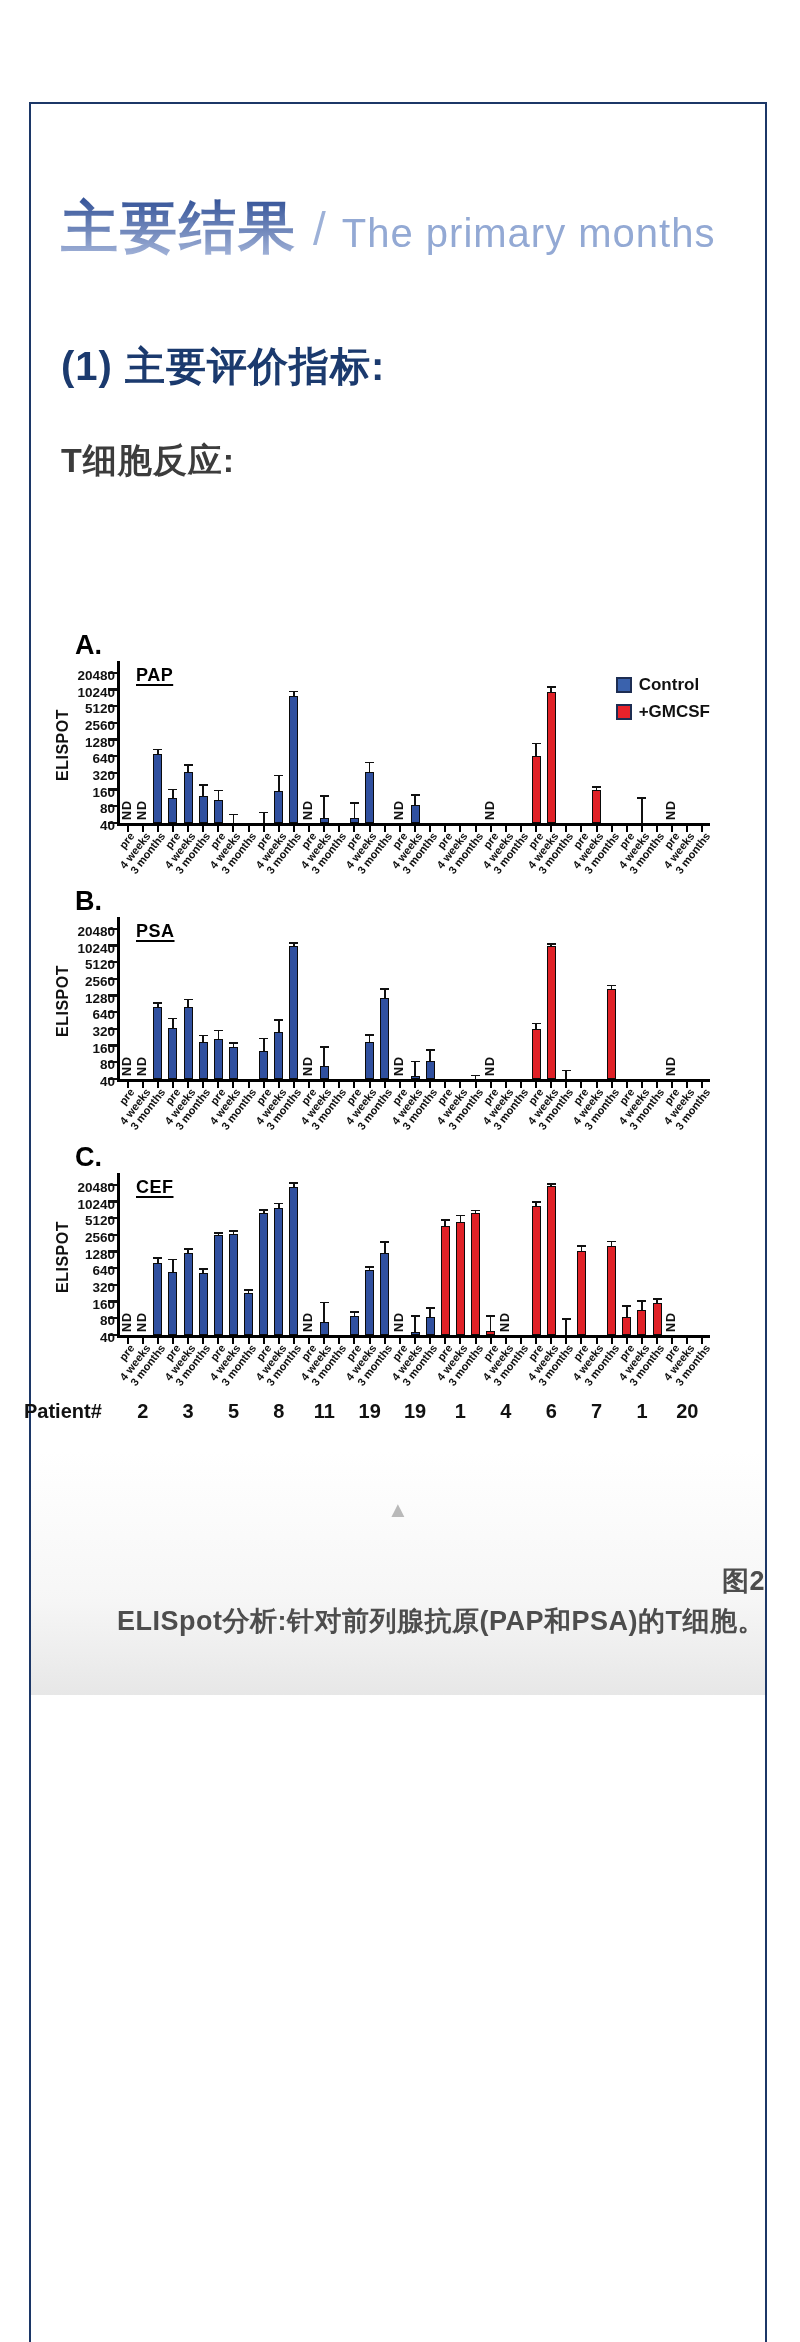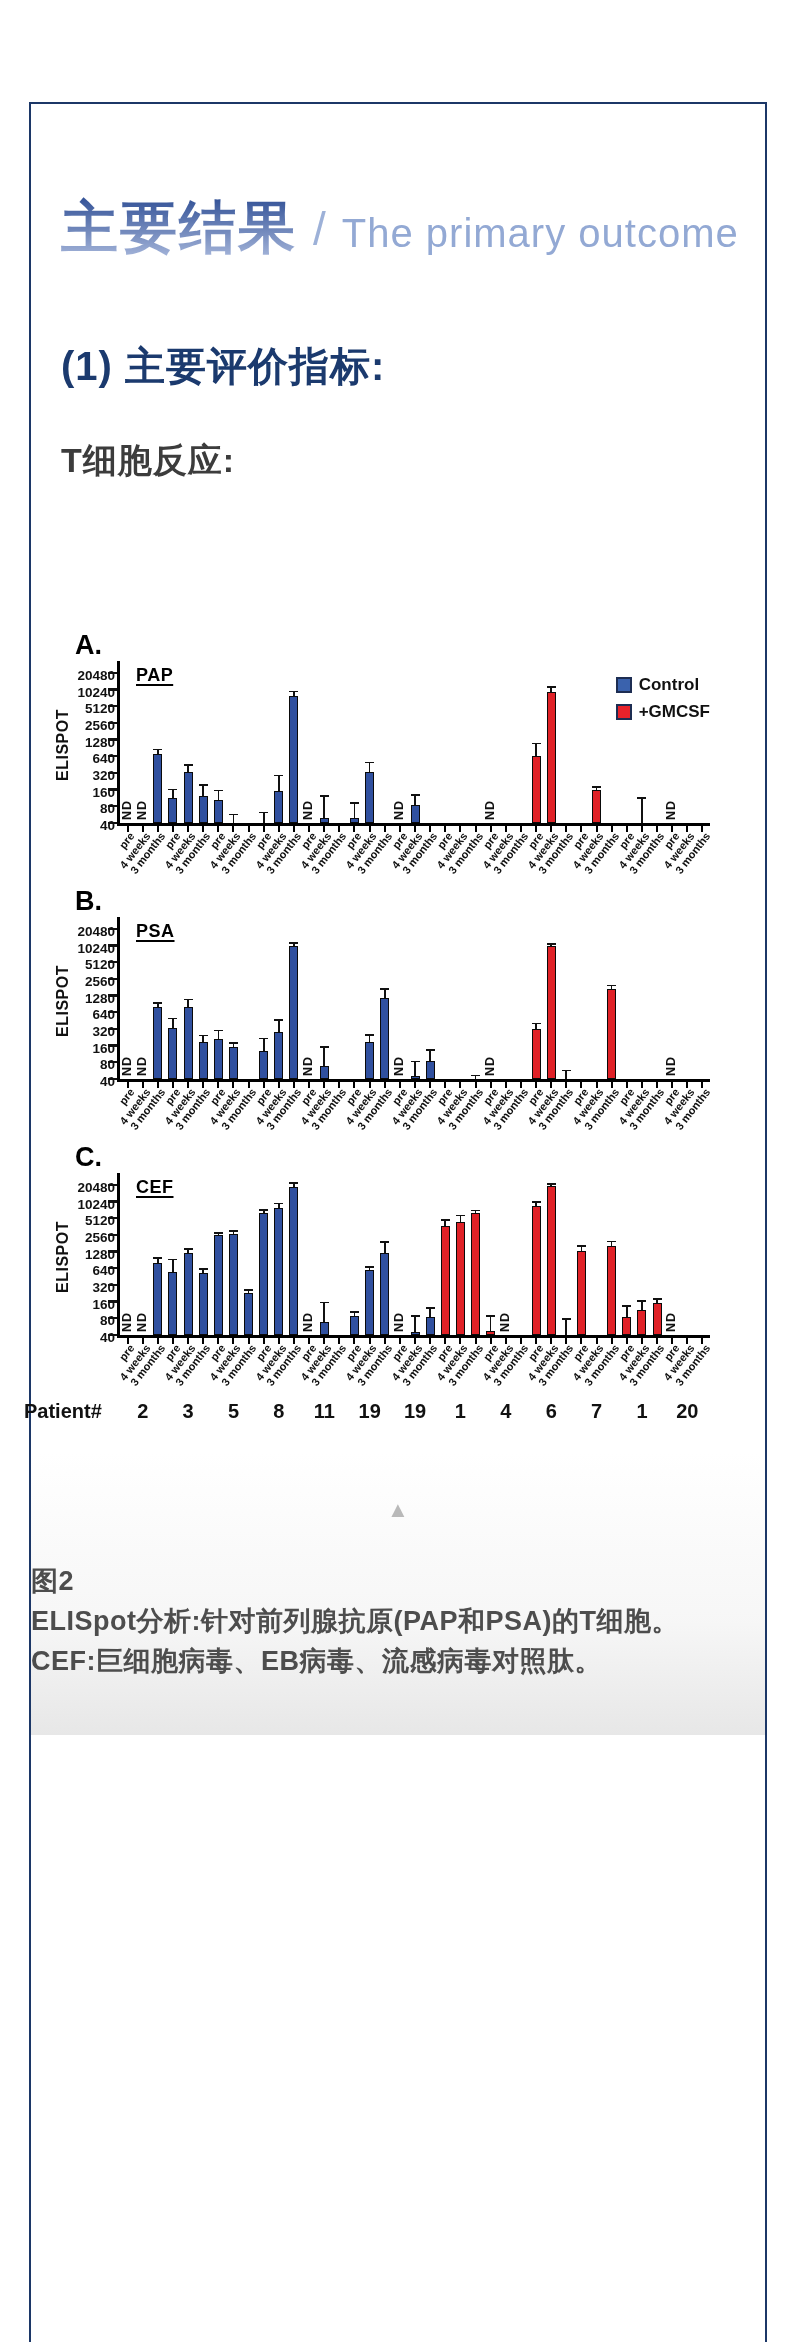--- a/index.html
+++ b/index.html
@@ -70,31 +70,31 @@
   .pt-label{position:absolute;left:-96px;top:0;font-size:20px;font-weight:bold;color:#111;}
   .pt-num{flex:1;text-align:center;font-size:20px;font-weight:bold;color:#111;}
   
   .caption-band{
     margin-top:28px;
     background:linear-gradient(180deg,rgba(240,240,240,0) 0%,rgba(236,236,236,.45) 60%,#e7e7e7 100%);
     padding:48px 0 54px 0;
   }
   .arrow-row{text-align:center;margin-bottom:40px;}
   .arrow{color:#b9b9b9;font-size:22px;line-height:22px;}
-  .caption{text-align:left;font-size:27px;font-weight:600;color:#4d4d4d;line-height:40px;letter-spacing:.5px;}
+  .caption{text-align:right;font-size:27px;font-weight:600;color:#4d4d4d;line-height:40px;letter-spacing:.5px;}
 </style>
 </head>
 <body>
 
 <div class="page-frame">
 
   <div class="doc-title">
     <span class="title-zh">主要结果</span>
     <span class="title-sep">/</span>
-    <span class="title-en">The primary outcome</span>
+    <span class="title-en">The primary months</span>
   </div>
 
   <div class="h1">(1) 主要评价指标:</div>
   <div class="h2">T细胞反应:</div>
 
   <div class="chart" id="chart-root">
       <div class="panel">
         <div class="p-letter">A.</div>
         <div class="p-body">
           <div class="ycol">
@@ -659,17 +659,16 @@
       </div>
     </div>
 
   <div class="caption-band">
     <div class="arrow-row">
       <span class="arrow">▲</span>
     </div>
     <div class="caption">
       <div>图2</div>
       <div>ELISpot分析:针对前列腺抗原(PAP和PSA)的T细胞。</div>
-      <div>CEF:巨细胞病毒、EB病毒、流感病毒对照肽。</div>
     </div>
   </div>
 
 </div>
 
 </body></html>

